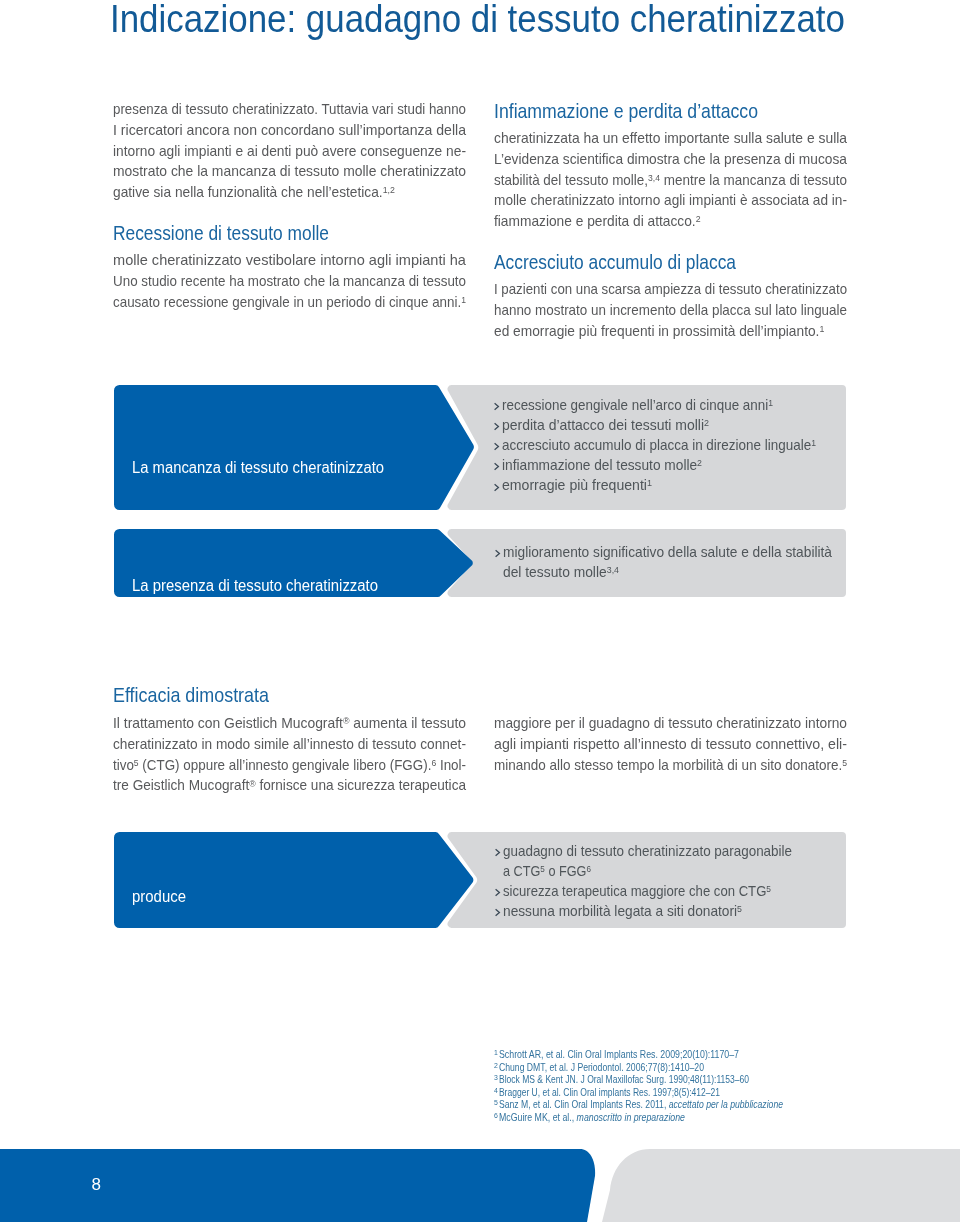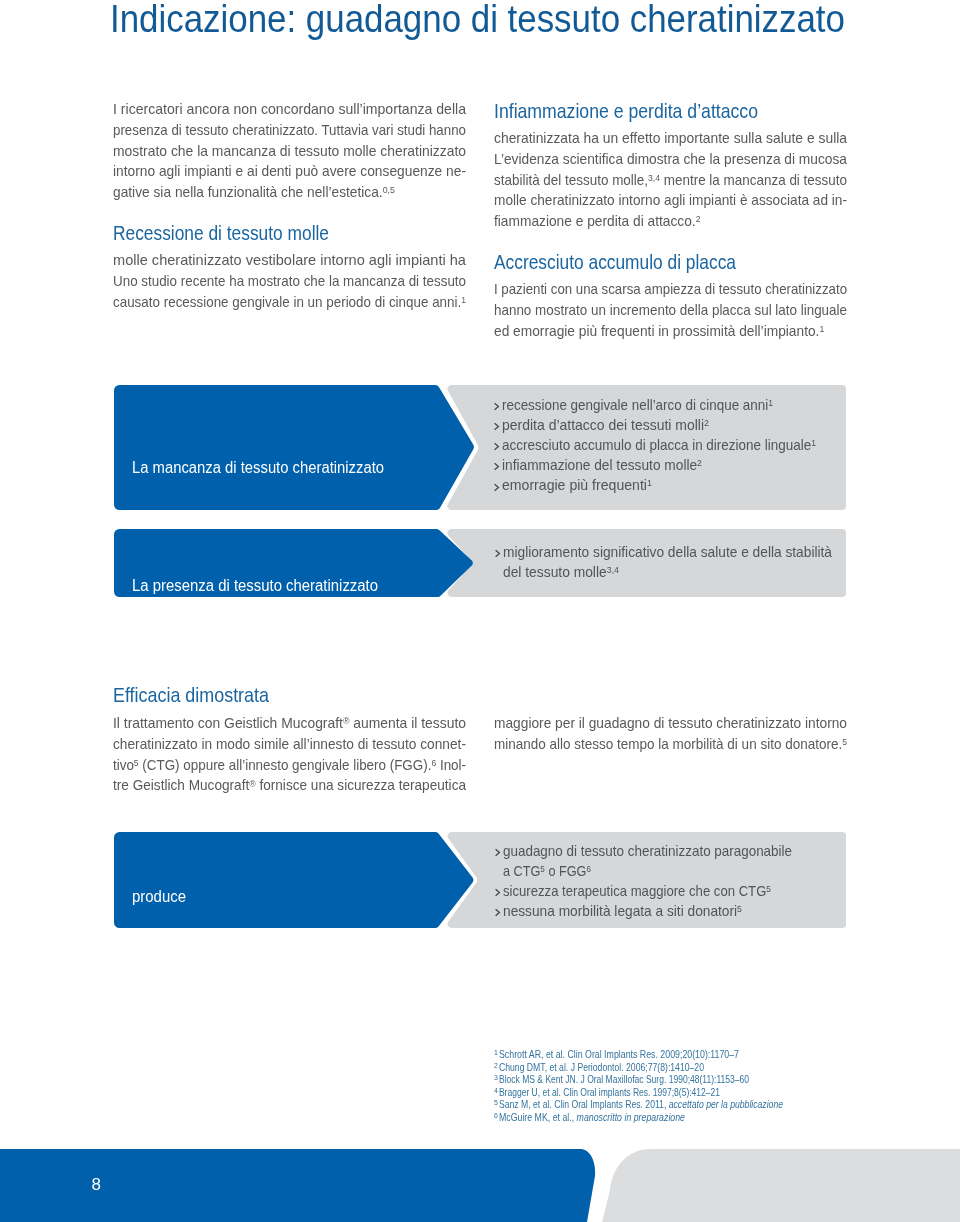--- a/index.html
+++ b/index.html
@@ -49,25 +49,25 @@
 </style>
 </head>
 <body>
 
 <div class="page">
 
   <div class="title" style="transform: scaleX(0.8944);">Indicazione: guadagno di tessuto cheratinizzato</div>
 
   <div class="col colL">
     <div class="para blk" style="top:99px">
+        <span class="lnw"><span class="ln" style="transform: scaleX(0.9251);">presenza di tessuto cheratinizzato. Tuttavia vari studi hanno</span></span>
         <span class="lnw"><span class="ln" style="transform: scaleX(0.9785);">I ricercatori ancora non concordano sull’importanza della</span></span>
-        <span class="lnw"><span class="ln" style="transform: scaleX(0.9251);">presenza di tessuto cheratinizzato. Tuttavia vari studi hanno</span></span>
+        <span class="lnw"><span class="ln" style="transform: scaleX(0.9571);">intorno agli impianti e ai denti può avere conseguenze ne-</span></span>
         <span class="lnw"><span class="ln" style="transform: scaleX(0.9657);">mostrato che la mancanza di tessuto molle cheratinizzato</span></span>
-        <span class="lnw"><span class="ln" style="transform: scaleX(0.9571);">intorno agli impianti e ai denti può avere conseguenze ne-</span></span>
-        <span class="lnw"><span class="ln ln-last" style="transform: scaleX(0.955);">gative sia nella funzionalità che nell’estetica.<sup>0,5</sup></span></span>
+        <span class="lnw"><span class="ln ln-last" style="transform: scaleX(0.955);">gative sia nella funzionalità che nell’estetica.<sup>1,2</sup></span></span>
       </div>
     <div class="sec blk" style="top: 223px; transform: scaleX(0.8593);">Recessione di tessuto molle</div>
     <div class="para blk" style="top:250px">
         <span class="lnw"><span class="ln" style="transform: scaleX(1.0121);">molle cheratinizzato vestibolare intorno agli impianti ha</span></span>
         <span class="lnw"><span class="ln" style="transform: scaleX(0.931);">Uno studio recente ha mostrato che la mancanza di tessuto</span></span>
         <span class="lnw"><span class="ln ln-last" style="transform: scaleX(0.932);">causato recessione gengivale in un periodo di cinque anni.<sup>1</sup></span></span>
       </div>
   </div>
 
   <div class="col colR">
@@ -92,20 +92,21 @@
     <div class="para blk" style="top:713px">
         <span class="lnw"><span class="ln" style="transform: scaleX(0.9646);">Il trattamento con Geistlich Mucograft<sup>®</sup> aumenta il tessuto</span></span>
         <span class="lnw"><span class="ln" style="transform: scaleX(0.9531);">cheratinizzato in modo simile all’innesto di tessuto connet-</span></span>
         <span class="lnw"><span class="ln" style="transform: scaleX(0.9314);">tivo<sup>5</sup> (CTG) oppure all’innesto gengivale libero (FGG).<sup>6</sup> Inol-</span></span>
         <span class="lnw"><span class="ln ln-last" style="transform: scaleX(0.9461);">tre Geistlich Mucograft<sup>®</sup> fornisce una sicurezza terapeutica</span></span>
       </div>
   </div>
   <div class="col colR">
     <div class="para blk" style="top:713px">
         <span class="lnw"><span class="ln" style="transform: scaleX(0.9551);">maggiore per il guadagno di tessuto cheratinizzato intorno</span></span>
+        <span class="lnw"><span class="ln" style="transform: scaleX(0.9872);">agli impianti rispetto all’innesto di tessuto connettivo, eli-</span></span>
         <span class="lnw"><span class="ln ln-last" style="transform: scaleX(0.9381);">minando allo stesso tempo la morbilità di un sito donatore.<sup>5</sup></span></span>
       </div>
   </div>
 
   <div class="band" id="band1" style="top:384.5px;width:732px;height:125px">
     <svg width="732" height="125" viewBox="0 0 732 125">
       <path d="M337.5,0 H728 a4,4 0 0 1 4,4 V121 a4,4 0 0 1 -4,4 H337.5 a4,4 0 0 1 -3.3,-6.3 L363.5,65.4 a6,6 0 0 0 0,-5.8 L334.2,6.3 a4,4 0 0 1 3.3,-6.3 Z" fill="#d6d7d9"></path>
       <path d="M5.5,0 H321.4 a4,4 0 0 1 3.5,2 L359.2,59.6 a5,5 0 0 1 0,5 L325.9,123 a4,4 0 0 1 -3.5,2 H5.5 A5.5,5.5 0 0 1 0,119.5 V5.5 A5.5,5.5 0 0 1 5.5,0 Z" fill="#0060ab"></path>
     </svg>
     <div class="arrowtxt" style="left:18px;top:40px">

